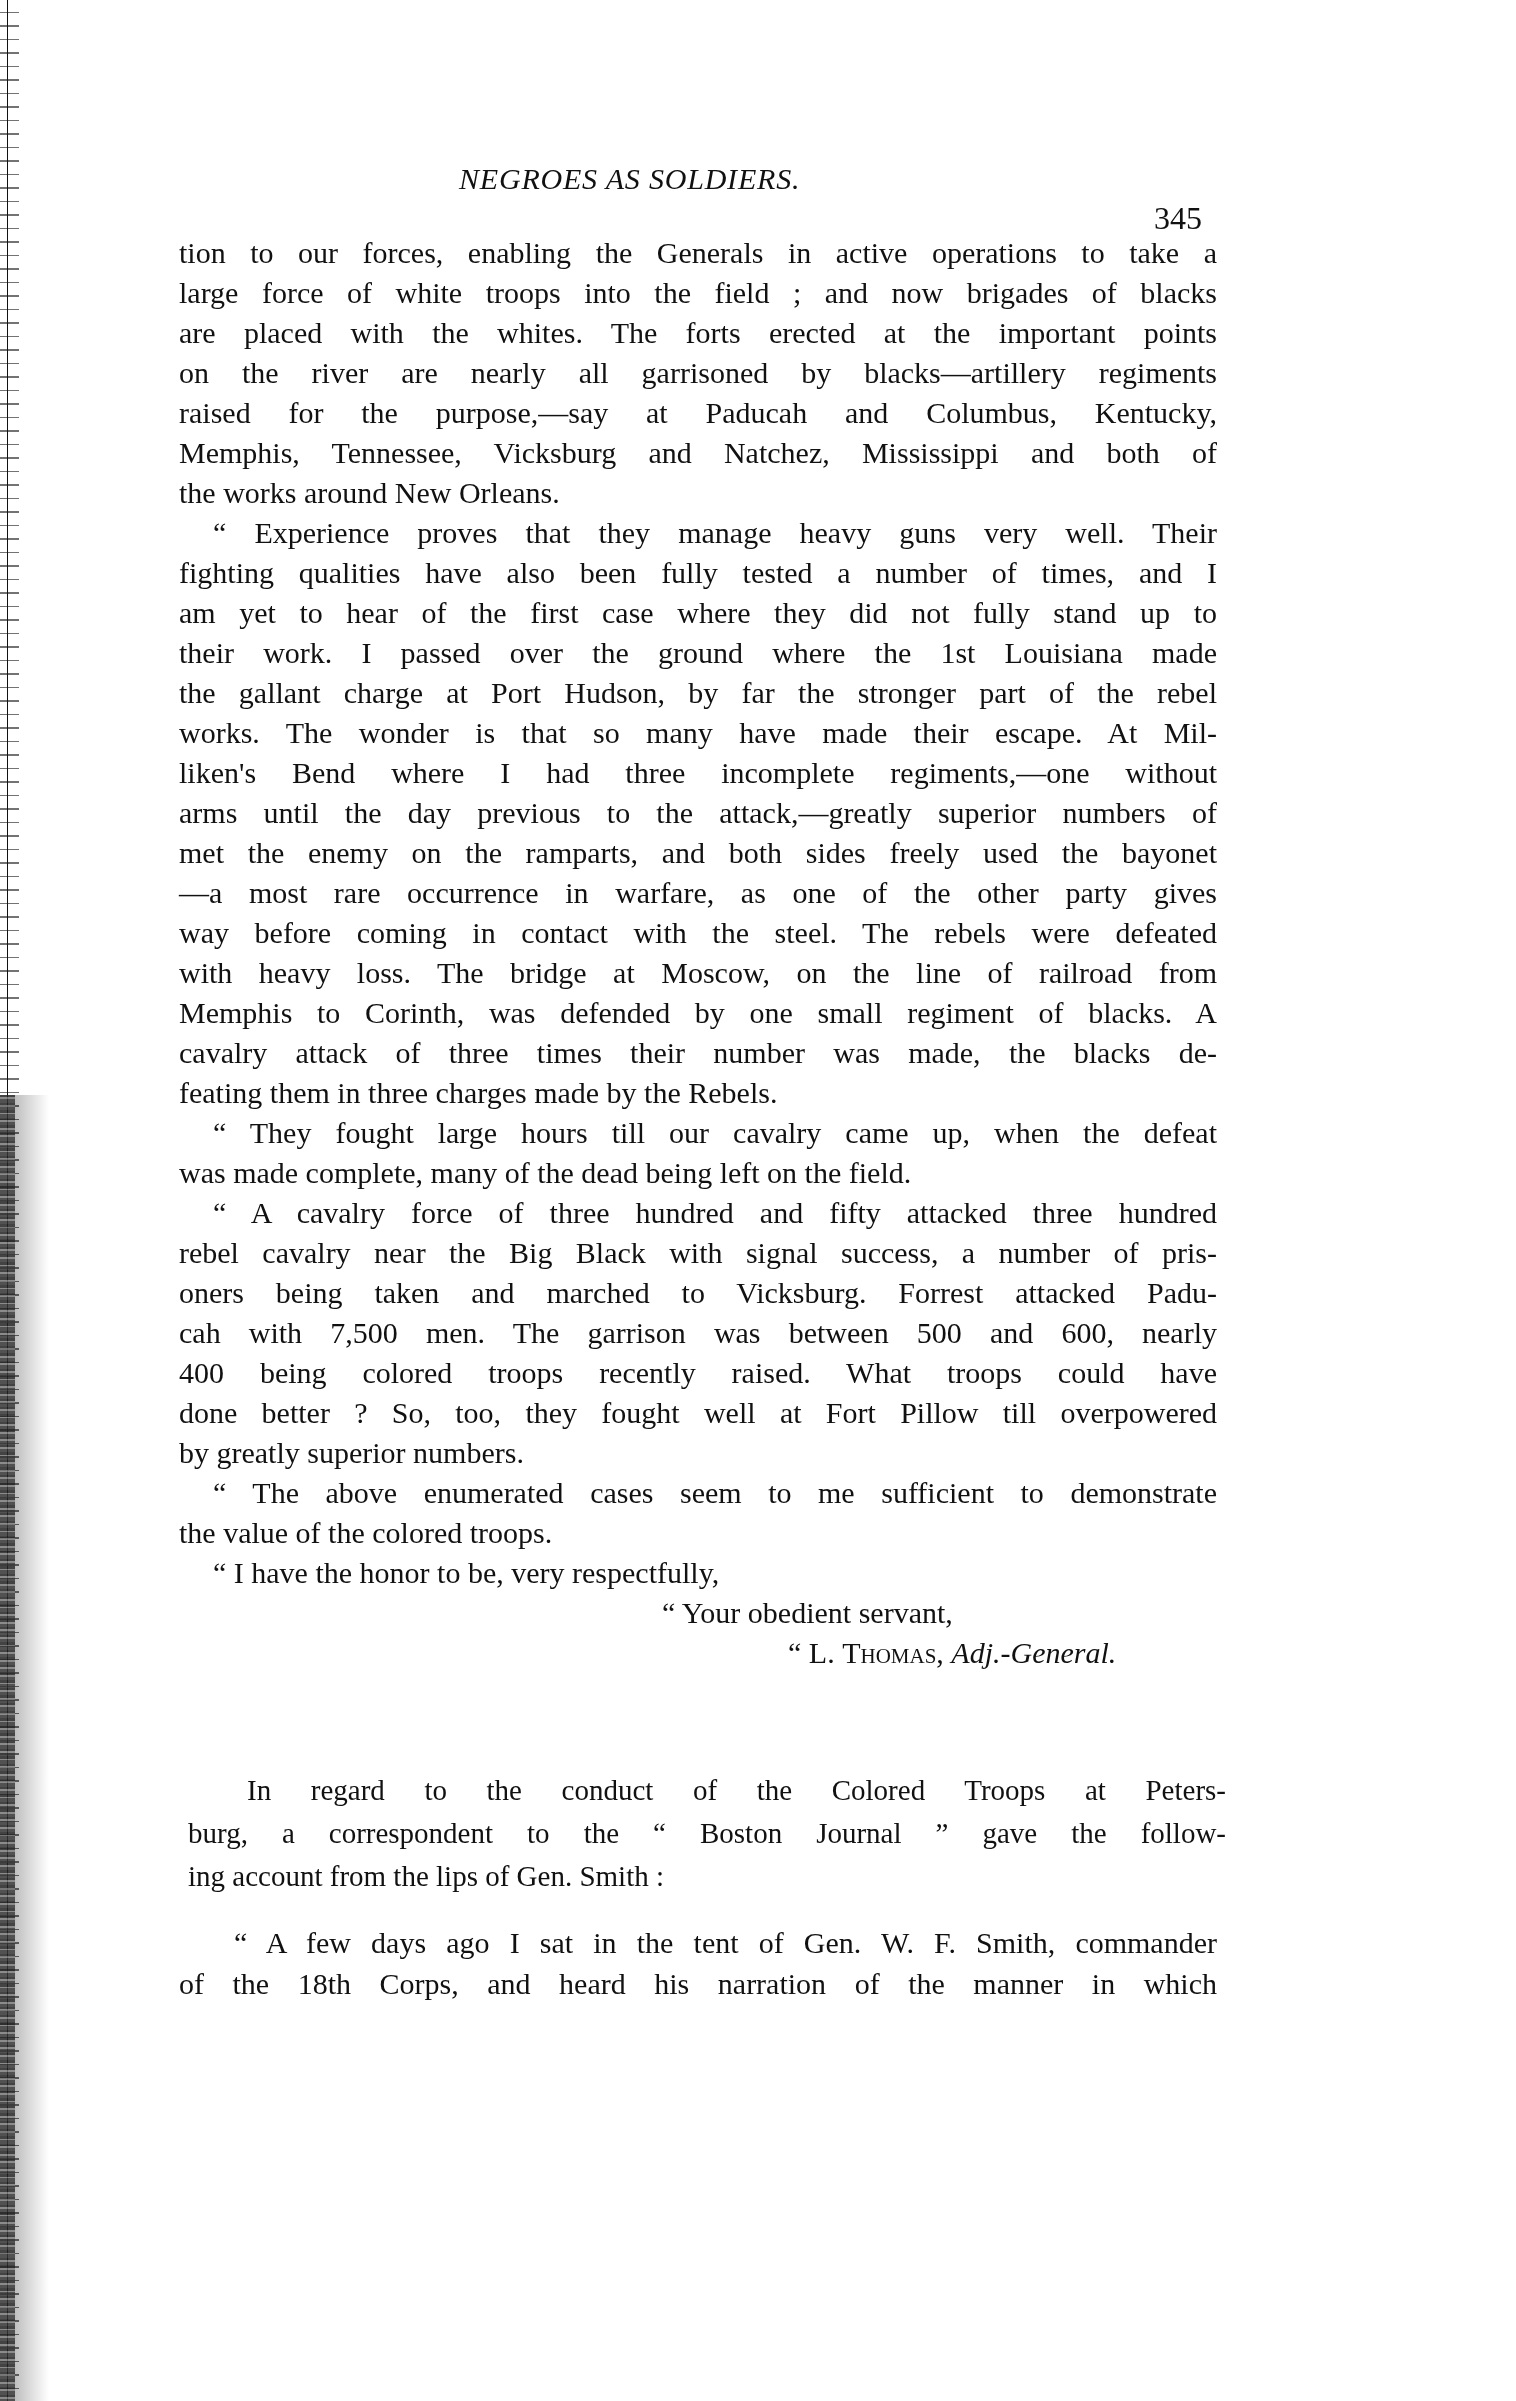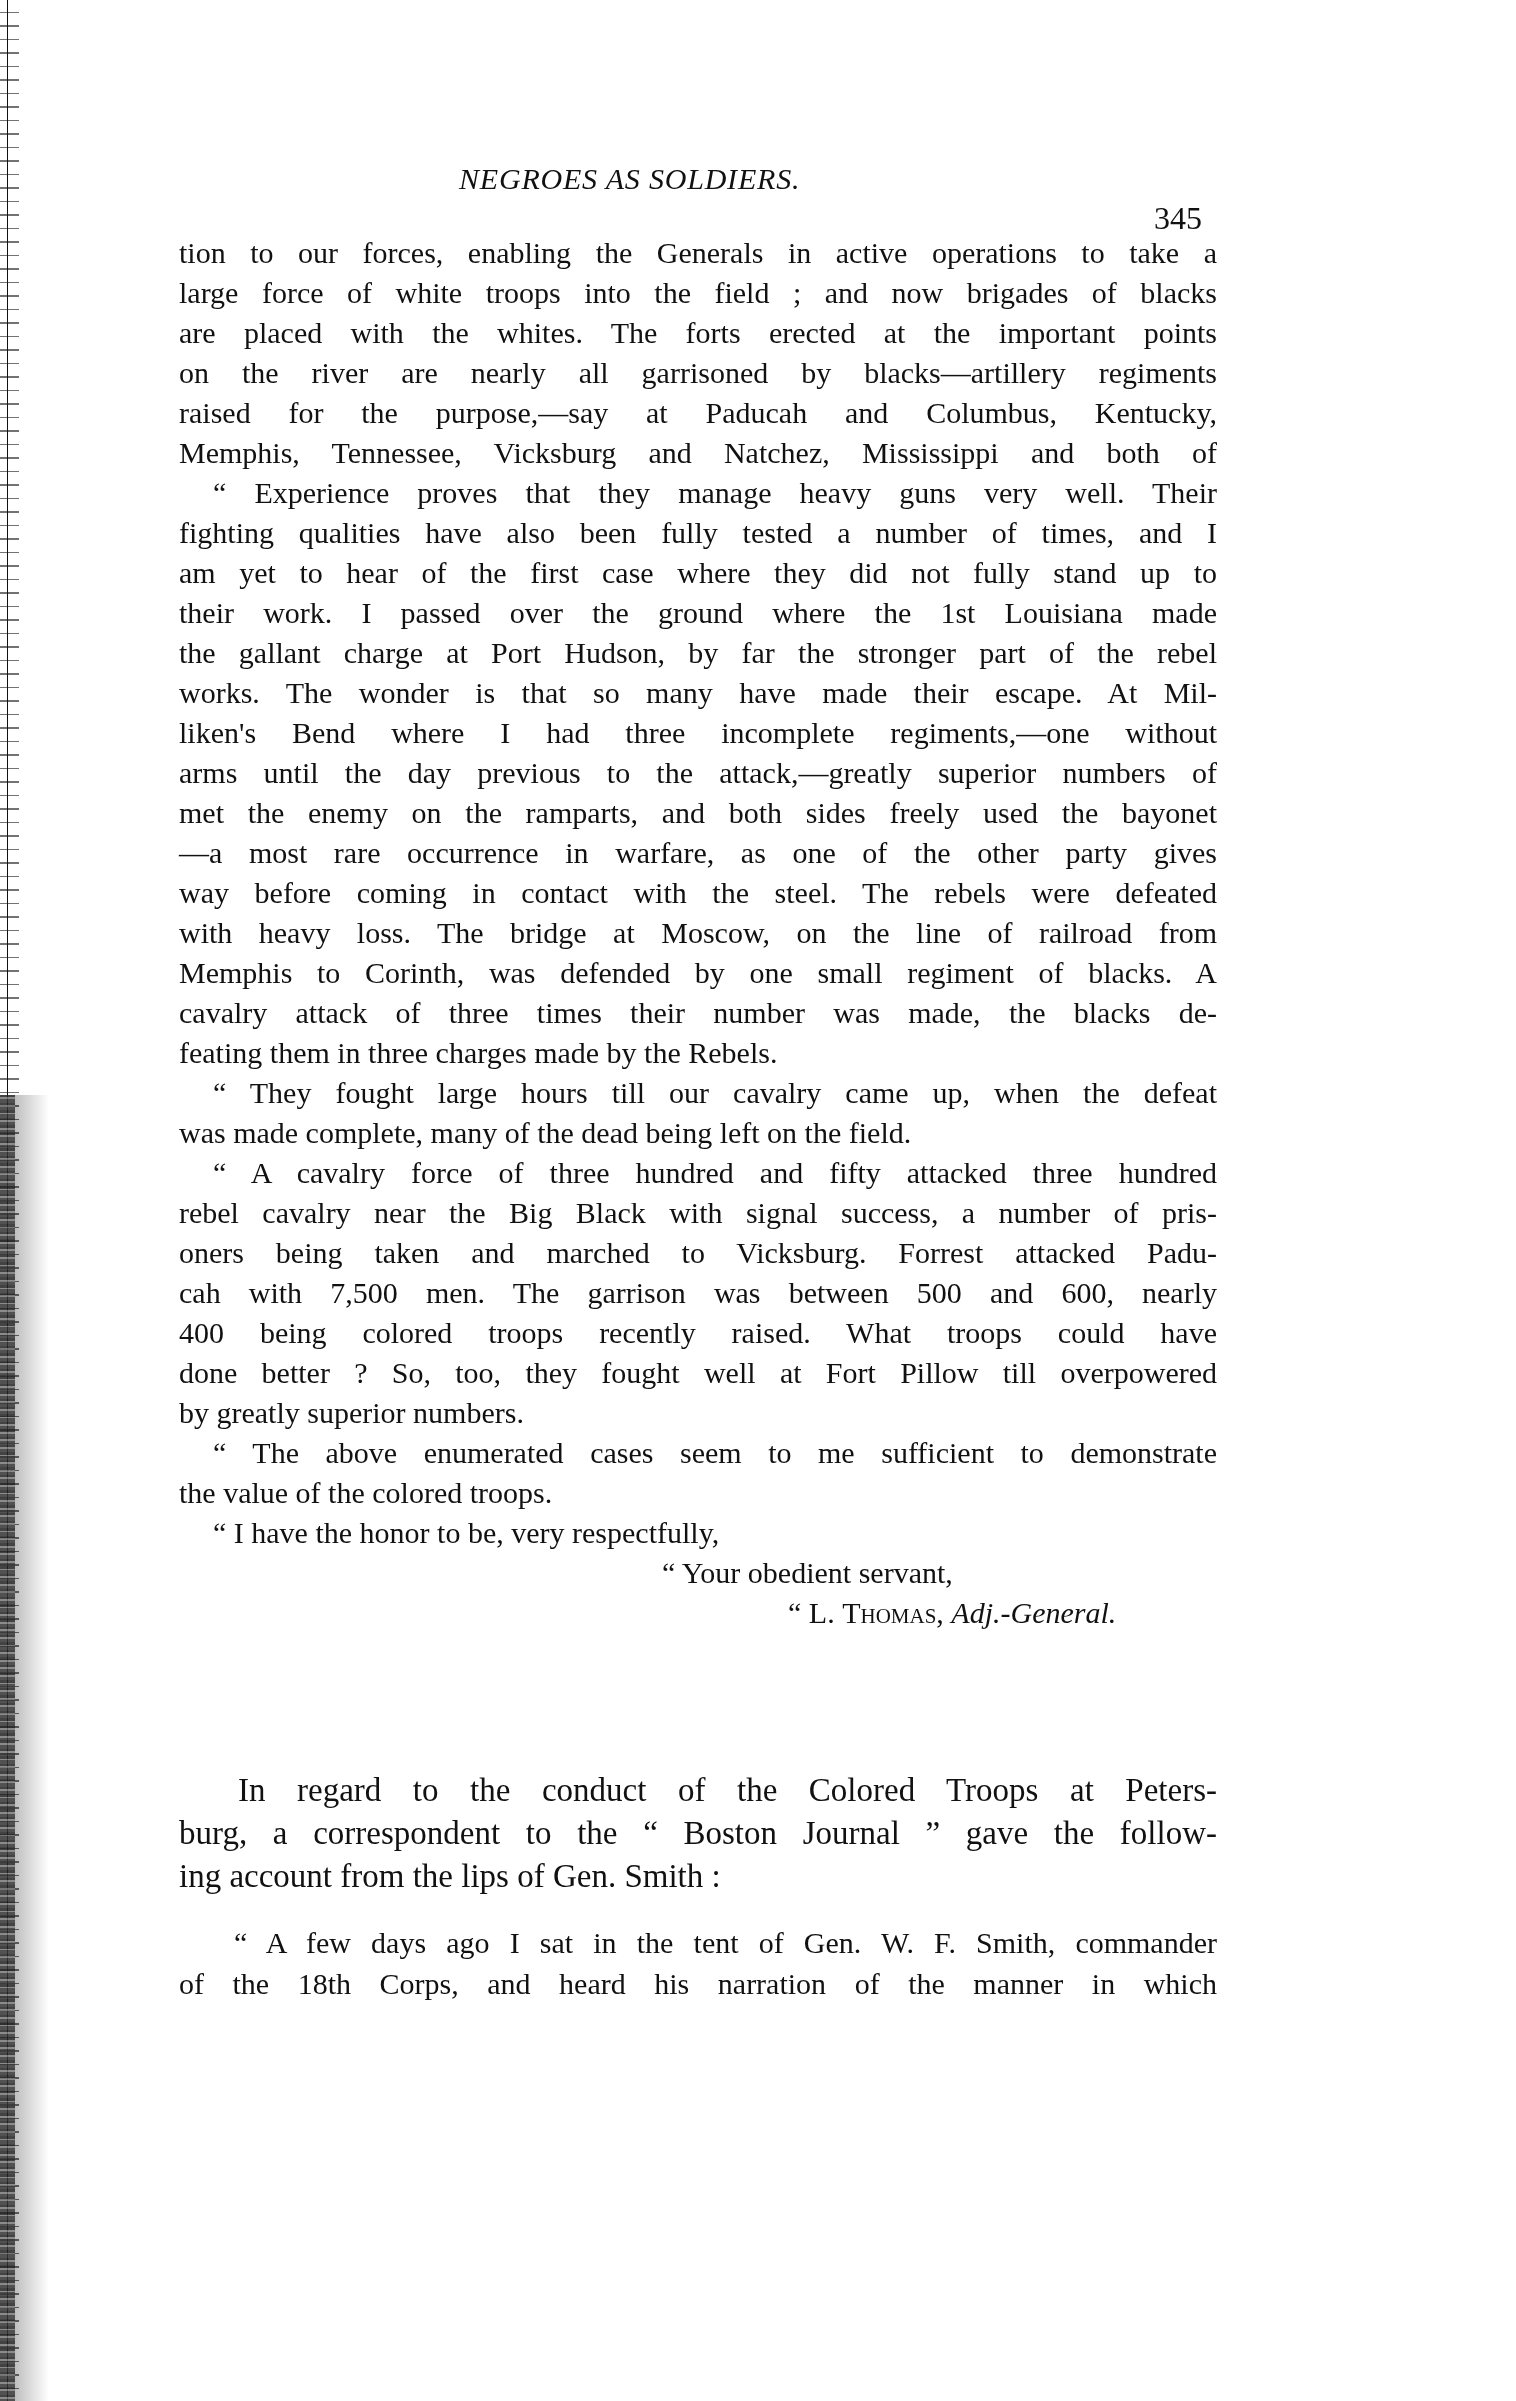--- a/index.html
+++ b/index.html
@@ -47,22 +47,22 @@
     text-align-last: justify; height: 40px; font-family: Liberation Serif, serif;
   }
   .line.last { text-align-last: left; }
   .line.indent { padding-left: 34px; }
   .line.sig1 { padding-left: 483px; text-align-last: left; }
   .line.sig2 { padding-left: 609px; text-align-last: left; }
   .sc { font-variant: small-caps; }
   .it { font-style: italic; }
 
   .body-text-2 {
-    position: absolute; top: 1769px; left: 0; width: 1038px;
-    font-size: 33px; line-height: 43px;
+    position: absolute; top: 1769px; left: 9px; width: 1038px;
+    font-size: 29px; line-height: 43px;
   }
   .body-text-2 .line { height: 43px; }
   .body-text-2 .line.indent { padding-left: 59px; }
 
   .body-text-3 {
     position: absolute; top: 1922px; left: 0; width: 1038px;
     font-size: 30px; line-height: 41px;
   }
   .body-text-3 .line { height: 41px; }
   .body-text-3 .line.indent { padding-left: 55px; }
@@ -81,20 +81,21 @@
     <span class="page-number">345</span>
   </div>
 
   <div class="body-text">
     <span class="line">tion to our forces, enabling the Generals in active operations to take a</span>
     <span class="line">large force of white troops into the field ; and now brigades of blacks</span>
     <span class="line">are placed with the whites.  The forts erected at the important points</span>
     <span class="line">on the river are nearly all garrisoned by blacks—artillery regiments</span>
     <span class="line">raised for the purpose,—say at Paducah and Columbus, Kentucky,</span>
     <span class="line">Memphis, Tennessee, Vicksburg and Natchez, Mississippi and both of</span>
+    <span class="line last">the works around New Orleans.</span>
     <span class="line indent">“ Experience proves that they manage heavy guns very well.  Their</span>
     <span class="line">fighting qualities have also been fully tested a number of times, and I</span>
     <span class="line">am yet to hear of the first case where they did not fully stand up to</span>
     <span class="line">their work.  I passed over the ground where the 1st Louisiana made</span>
     <span class="line">the gallant charge at Port Hudson, by far the stronger part of the rebel</span>
     <span class="line">works.  The wonder is that so many have made their escape.  At Mil-</span>
     <span class="line">liken's Bend where I had three incomplete regiments,—one without</span>
     <span class="line">arms until the day previous to the attack,—greatly superior numbers of</span>
     <span class="line">met the enemy on the ramparts, and both sides freely used the bayonet</span>
     <span class="line">—a most rare occurrence in warfare, as one of the other party gives</span>

